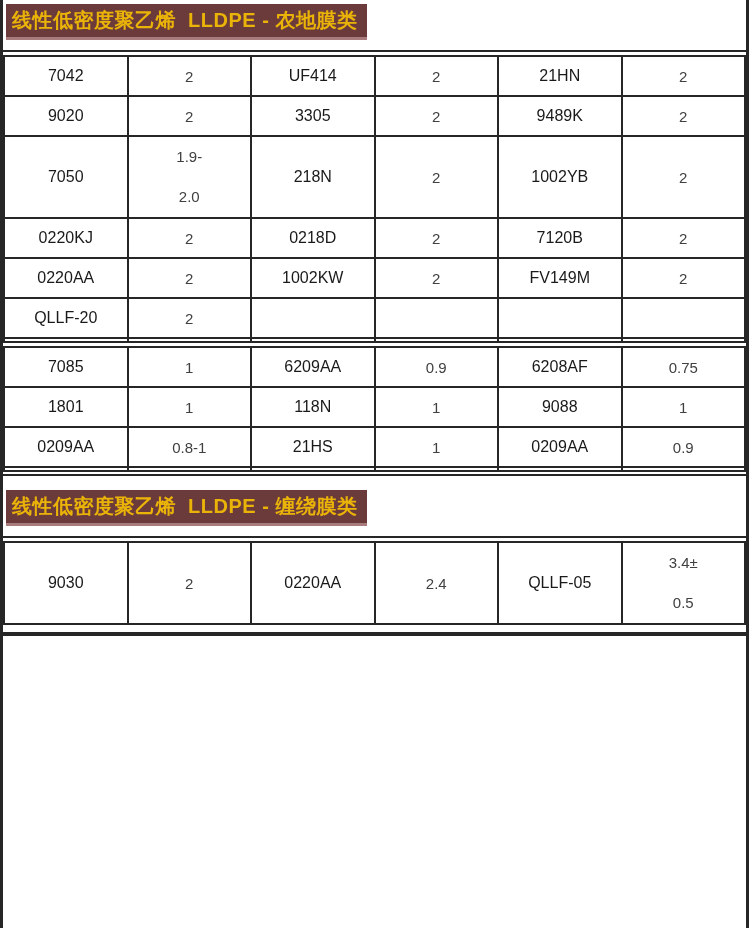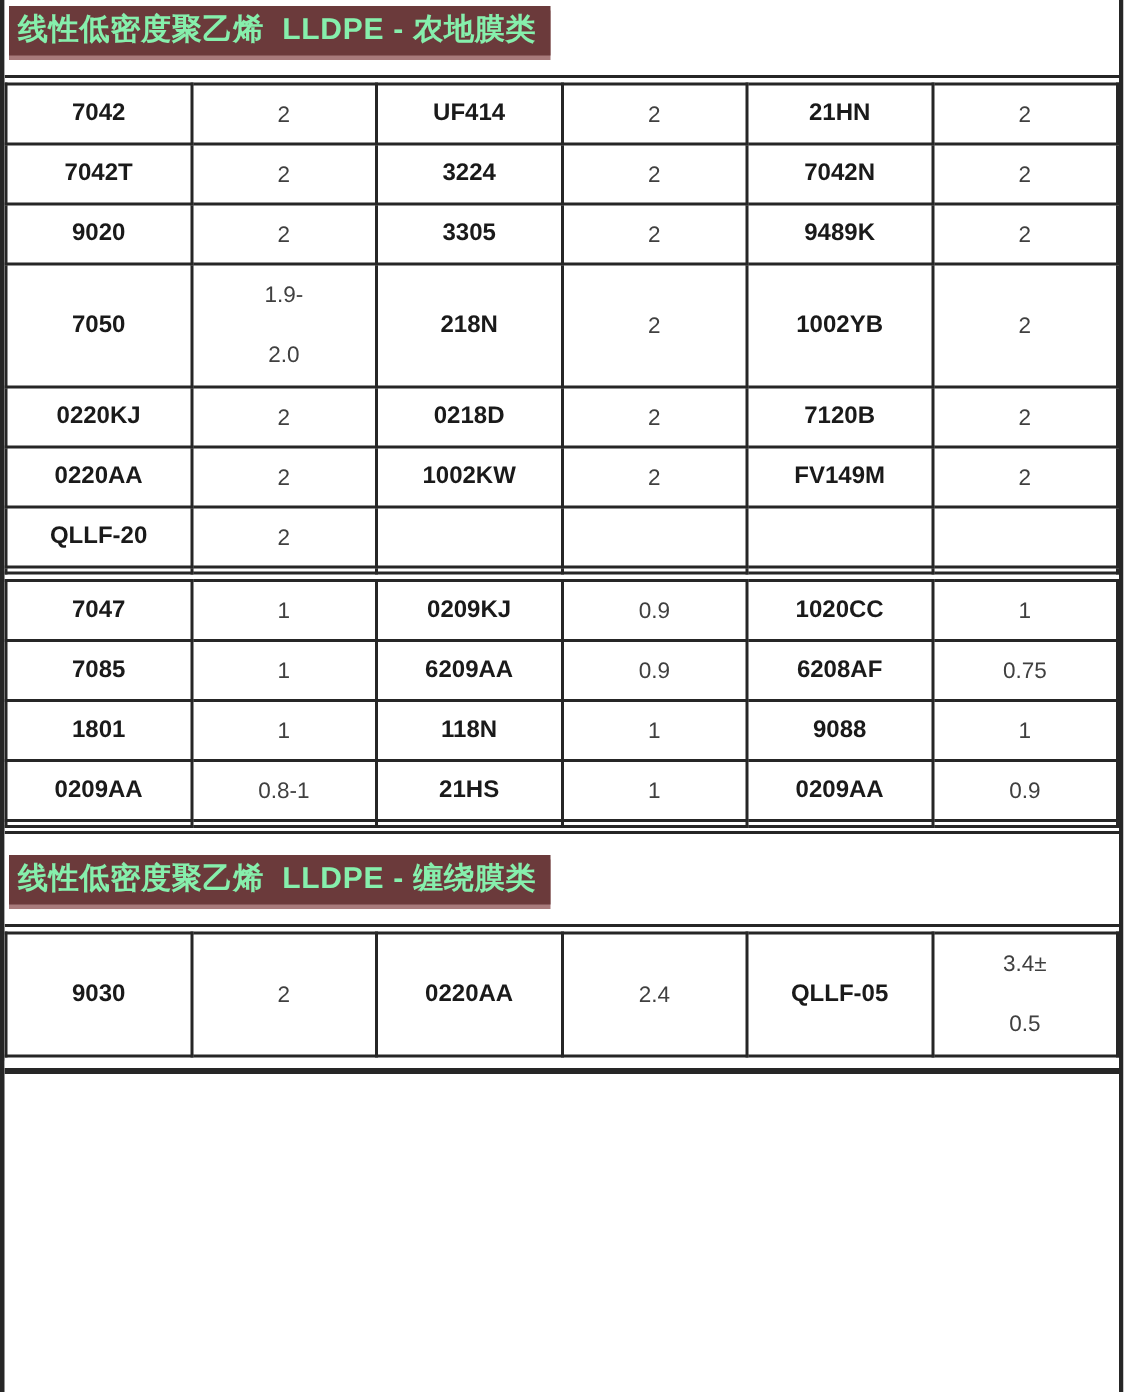--- a/index.html
+++ b/index.html
@@ -26,21 +26,21 @@
   .section-header.first {
     padding-top: 4px;
     border-top: none;
   }
   .section-header.bordered-top {
     border-top: 2px solid #262626;
   }
   .title-bar {
     display: inline-block;
     background: #6b3a3b;
-    color: #86efac;
+    color: #eab308;
     font-weight: bold;
     font-size: 20px;
     line-height: 33px;
     padding: 0 10px 0 6px;
     letter-spacing: 0.5px;
     box-shadow: 0 3px 0 #a87b7c;
     white-space: pre;
   }
   
   table.grid {
@@ -52,21 +52,21 @@
   table.grid td {
     border: 2px solid #262626;
     text-align: center;
     vertical-align: middle;
     height: 40px;
     overflow: hidden;
   }
   tr.tall td { height: 82px; }
   tr.spacer td { height: 4px; padding: 0; }
   td.code {
-    font-weight: bold;
+    font-weight: normal;
     font-size: 16px;
     color: #1a1a1a;
   }
   td.val {
     font-size: 15px;
     color: #404040;
   }
   td.val div { line-height: 40px; }
   .bottom-gap { height: 5px; background: #ffffff; }
   .next-top-border { height: 4px; background: #262626; }
@@ -81,28 +81,20 @@
   </div>
 
   <table class="grid">
     <tbody>
         <tr>
           <td class="code">7042</td>
           <td class="val">2</td>
           <td class="code">UF414</td>
           <td class="val">2</td>
           <td class="code">21HN</td>
-          <td class="val">2</td>
-        </tr>
-        <tr>
-          <td class="code">7042T</td>
-          <td class="val">2</td>
-          <td class="code">3224</td>
-          <td class="val">2</td>
-          <td class="code">7042N</td>
           <td class="val">2</td>
         </tr>
         <tr>
           <td class="code">9020</td>
           <td class="val">2</td>
           <td class="code">3305</td>
           <td class="val">2</td>
           <td class="code">9489K</td>
           <td class="val">2</td>
         </tr>
@@ -149,28 +141,20 @@
           <td></td>
           <td></td>
         </tr>
       </tbody>
   </table>
 
 
   <table class="grid">
     <tbody>
         <tr>
-          <td class="code">7047</td>
-          <td class="val">1</td>
-          <td class="code">0209KJ</td>
-          <td class="val">0.9</td>
-          <td class="code">1020CC</td>
-          <td class="val">1</td>
-        </tr>
-        <tr>
           <td class="code">7085</td>
           <td class="val">1</td>
           <td class="code">6209AA</td>
           <td class="val">0.9</td>
           <td class="code">6208AF</td>
           <td class="val">0.75</td>
         </tr>
         <tr>
           <td class="code">1801</td>
           <td class="val">1</td>

